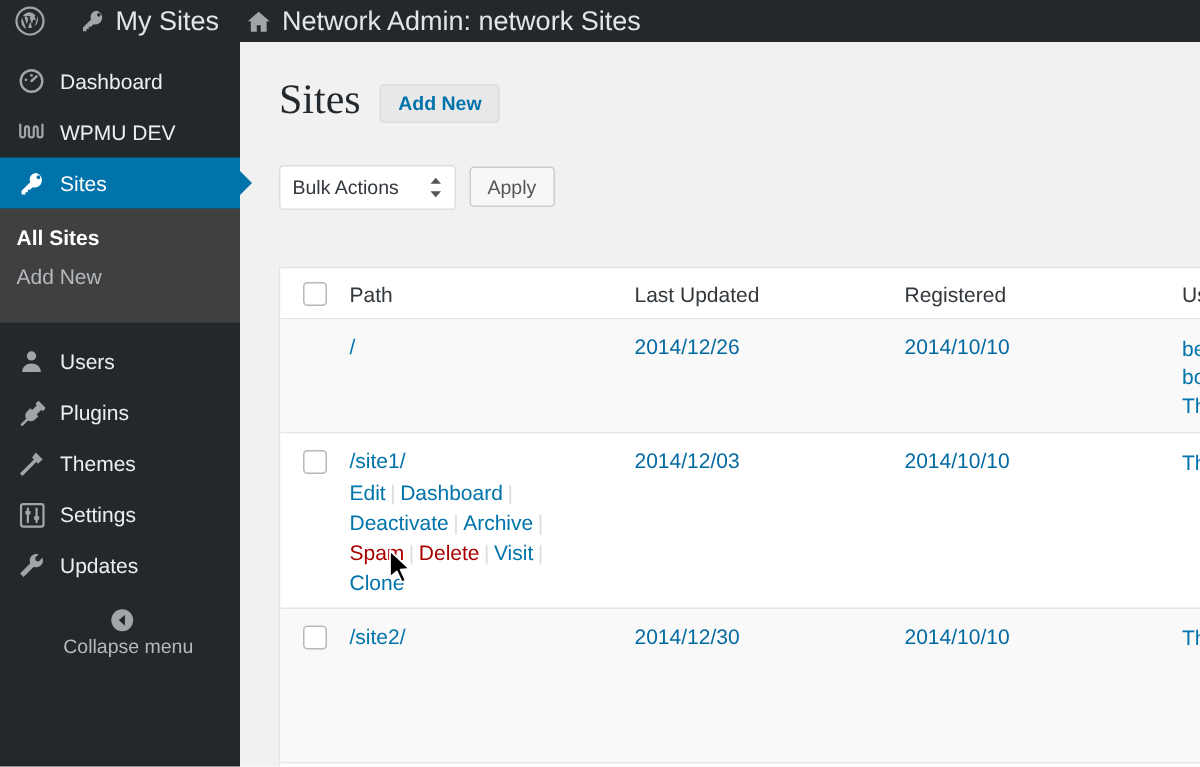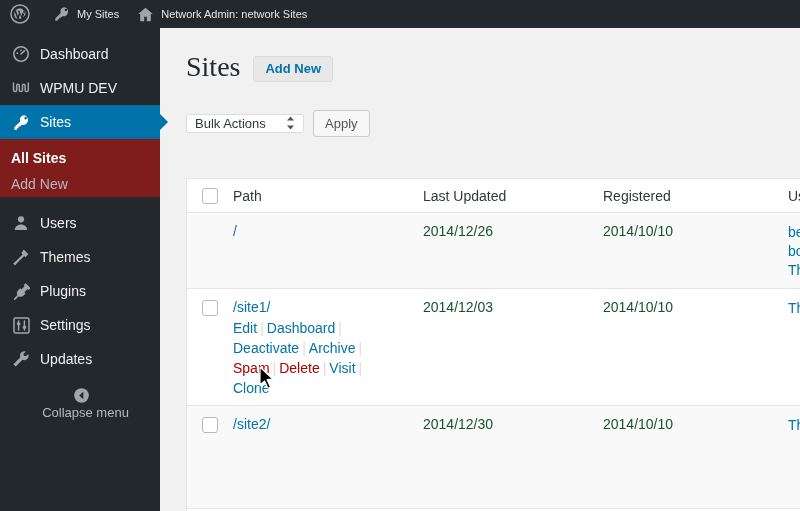--- a/index.html
+++ b/index.html
@@ -38,21 +38,21 @@
     font-size: 13px;
     white-space: nowrap;
   }
   .ab-item .ab-ico {
     display: inline-flex;
     align-items: center;
     justify-content: center;
     margin-right: 7px;
   }
   .ab-item .ab-ico svg { display: block; }
-  .ab-label { color: #e5e5e5; font-size: 11px; }
+  .ab-label { color: #e5e5e5; font-size: 18px; }
   #ab-wp-logo { padding-left: 10px; padding-right: 8px; }
 
   
   #sidebar {
     position: absolute;
     top: 28px; left: 0;
     width: 160px;
     height: 483px;
     background: #23282d;
     z-index: 40;
@@ -86,22 +86,22 @@
     content: "";
     position: absolute;
     right: -8px;
     top: 50%;
     margin-top: -8px;
     border-style: solid;
     border-width: 8px 0 8px 8px;
     border-color: transparent transparent transparent #0073aa;
   }
   .submenu {
-    background: #7f1d1d;
-    padding: 6px 0 0 0;
+    background: #404040;
+    padding: 6px 0 18px 0;
   }
   .submenu-item {
     display: block;
     padding: 5px 0 5px 11px;
     font-size: 14px;
     color: #b4b9be;
     white-space: nowrap;
   }
   .submenu-item.current { color: #fff; font-weight: bold; }
   .menu-item.collapse { color: #b4b9be; font-size: 13px; margin-top: 9px; flex-direction: column; }
@@ -145,21 +145,21 @@
 
   
   #tablenav {
     display: flex;
     align-items: center;
     padding: 26px 0 0 26px;
   }
   #bulk-select {
     position: relative;
     width: 118px;
-    height: 19px;
+    height: 30px;
     background: #fff;
     border: 1px solid #ddd;
     border-radius: 3px;
     display: flex;
     align-items: center;
     padding-left: 8px;
     font-size: 13px;
     color: #32373c;
     cursor: pointer;
   }
@@ -236,21 +236,21 @@
   }
 
   .path-link {
     color: #0073aa;
     font-size: 14px;
     text-decoration: none;
     cursor: pointer;
   }
   .cell-text {
     font-size: 14px;
-    color: #14532d;
+    color: #0369a1;
   }
   .user-link {
     display: block;
     color: #0073aa;
     font-size: 14px;
     line-height: 19px;
     text-decoration: none;
     cursor: pointer;
     white-space: nowrap;
   }
@@ -359,33 +359,33 @@
         <circle cx="9" cy="5.3" r="3.1" fill="#a0a5aa"></circle>
         <path d="M2.8 16c0-3.4 2.8-5.6 6.2-5.6s6.2 2.2 6.2 5.6z" fill="#a0a5aa"></path>
       </svg>
     </span>
     <span>Users</span>
   </div>
 
   <div class="menu-item">
     <span class="m-ico">
       <svg width="18" height="18" viewBox="0 0 18 18">
+        <path d="M13.6 1.2l-2 2 1 1-3.2 3.2-1.2-1.2L6 8.4c-1.3 1.3-1.5 3.2-.6 4.7L1.6 17l1.2 1.2 3.9-3.9c1.5.9 3.4.7 4.7-.6l2.2-2.2-1.2-1.2 3.2-3.2 1 1 2-2-4.9-4.9z" fill="#a0a5aa"></path>
+      </svg>
+    </span>
+    <span>Plugins</span>
+  </div>
+
+  <div class="menu-item">
+    <span class="m-ico">
+      <svg width="18" height="18" viewBox="0 0 18 18">
         <path d="M11.8 1.6l4.6 4.6-3 3-1.2-1.2-6.6 6.6-2.6 2.8-1.8-1.8 2.8-2.6 6.6-6.6L9.4 5z" fill="#a0a5aa"></path>
       </svg>
     </span>
     <span>Themes</span>
-  </div>
-
-  <div class="menu-item">
-    <span class="m-ico">
-      <svg width="18" height="18" viewBox="0 0 18 18">
-        <path d="M13.6 1.2l-2 2 1 1-3.2 3.2-1.2-1.2L6 8.4c-1.3 1.3-1.5 3.2-.6 4.7L1.6 17l1.2 1.2 3.9-3.9c1.5.9 3.4.7 4.7-.6l2.2-2.2-1.2-1.2 3.2-3.2 1 1 2-2-4.9-4.9z" fill="#a0a5aa"></path>
-      </svg>
-    </span>
-    <span>Plugins</span>
   </div>
 
   <div class="menu-item">
     <span class="m-ico">
       <svg width="17" height="17" viewBox="0 0 17 17">
         <rect x="1" y="1" width="15" height="15" rx="1.5" fill="none" stroke="#a0a5aa" stroke-width="1.5"></rect>
         <path d="M5.6 4v9M11.4 4v9" stroke="#a0a5aa" stroke-width="1.5" stroke-linecap="round"></path>
         <rect x="3.9" y="5.6" width="3.4" height="2.3" fill="#a0a5aa"></rect>
         <rect x="9.7" y="9.2" width="3.4" height="2.3" fill="#a0a5aa"></rect>
       </svg>

